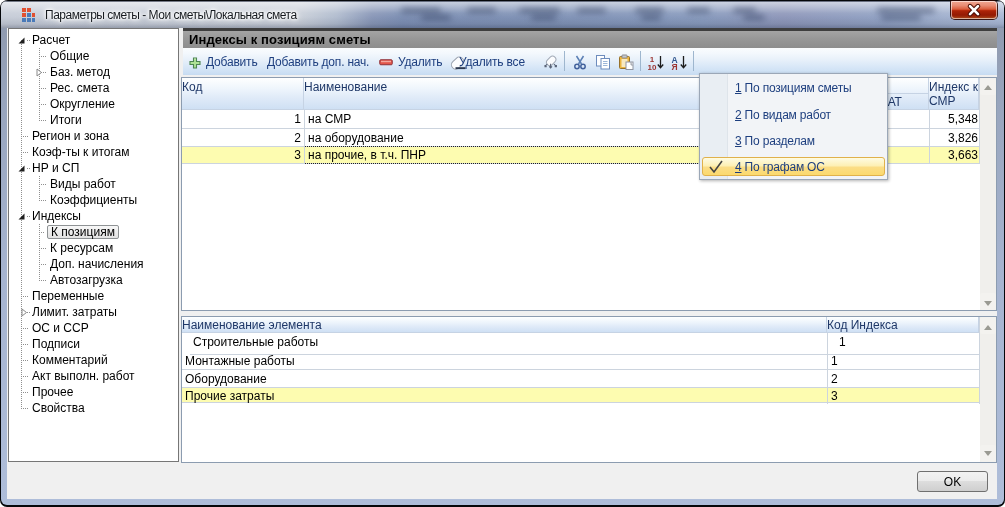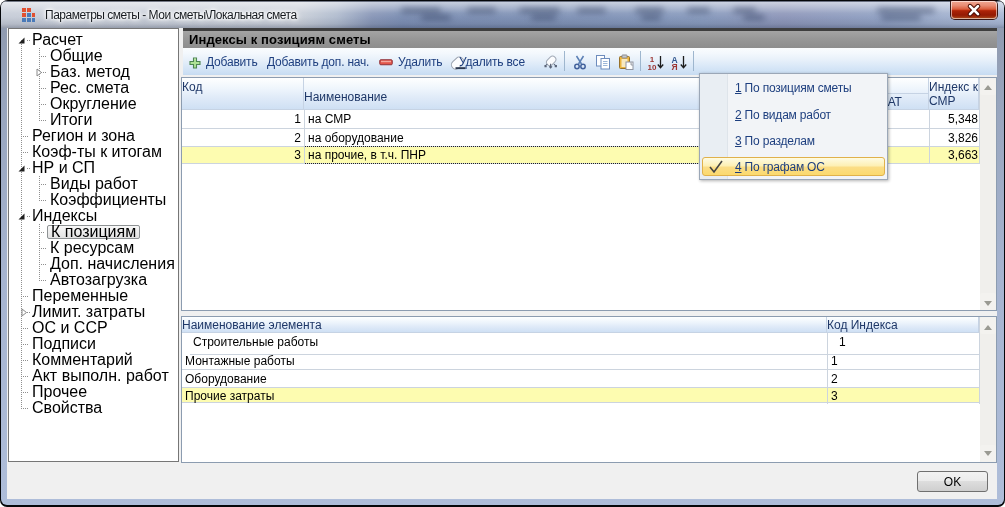--- a/index.html
+++ b/index.html
@@ -13,21 +13,21 @@
 #titlebar .topline{position:absolute;left:0;top:0;width:100%;height:1px;background:rgba(20,28,48,.55)}
 .blob{position:absolute;filter:blur(3.2px);border-radius:3px;background:rgba(48,60,92,.55)}
 #title-text{position:absolute;left:44px;top:7px;font-size:12px;letter-spacing:-.5px;color:#15191e;
  text-shadow:0 0 8px #fff,0 0 6px #fff,0 0 4px #fff,0 0 3px #fff,0 0 2px #fff;white-space:pre}
 #appicon{position:absolute;left:20px;top:6px;width:16px;height:16px}
 #closebtn{position:absolute;left:951px;top:1px;width:46px;height:18px;border-radius:1px 4px 4px 4px;
  background:linear-gradient(180deg,#f2a893 0%,#e88c74 25%,#da5c3c 46%,#c33414 50%,#ab2408 55%,#951a03 78%,#9e3310 90%,#b85a22 100%);
  box-shadow:inset 0 0 0 1px rgba(255,255,255,.55), 0 0 0 1px rgba(45,8,2,.9);}
 #content{position:absolute;left:7px;top:28px;width:990px;height:471px;background:#f0f0f0}
 
-#tree{position:absolute;left:1px;top:0px;width:171px;height:434px;background:#fff;border:1px solid #767676;font-size:16px;color:#000;overflow:hidden}
+#tree{position:absolute;left:1px;top:0px;width:171px;height:434px;background:#fff;border:1px solid #767676;font-size:12px;color:#000;overflow:hidden}
 .ti{position:absolute;left:0;height:16px;line-height:16px;white-space:pre}
 .ti.sel{background:linear-gradient(180deg,#f8f8f8,#e2e2e2);border:1px solid #8e9294;border-radius:2px;padding:0 3px;line-height:12px;height:14px}
 .vdot{position:absolute;width:1px;background-image:repeating-linear-gradient(180deg,#8f8f8f 0,#8f8f8f 1px,transparent 1px,transparent 2px)}
 .hdot{position:absolute;height:1px;width:8px;background-image:repeating-linear-gradient(90deg,#8f8f8f 0,#8f8f8f 1px,transparent 1px,transparent 2px)}
 
 #mhdr{position:absolute;left:176px;top:0px;width:814px;height:20px;
  background:linear-gradient(180deg,#3e3e3e 0%,#3e3e3e 14%,#a4a4a4 16%,#979797 55%,#8d8d8d 100%);
  color:#000;font-weight:bold;font-size:13px;letter-spacing:.1px;line-height:23px;padding-left:6px}
 
 
@@ -224,21 +224,21 @@
     <svg class="abs" style="left:487px;top:7px" width="18" height="16" viewBox="0 0 18 16">
       <text x="4.5" y="7.5" font-size="8.5" font-weight="bold" fill="#31568e" font-family="Liberation Sans" text-anchor="middle">А</text>
       <text x="4.5" y="15" font-size="8.5" font-weight="bold" fill="#9c3532" font-family="Liberation Sans" text-anchor="middle">Я</text>
       <path d="M13.5 1 v11 M10.8 9.5 l2.7 3.2 2.7-3.2" stroke="#1c1c1c" stroke-width="1.3" fill="none"></path>
     </svg>
     <div class="tbsep" style="left:510px"></div>
   </div>
   <div id="grid1" class="grid" style="left:174px;top:49px;width:816px;height:234px">
     <div class="gh" style="left:0;top:0;width:798px;height:32px;border-bottom:1px solid #aabdd4"></div>
     <div class="ghcell" style="left:0;top:0;width:122px;height:32px;padding-top:2px">Код</div>
-    <div class="ghcell" style="left:122px;top:0;width:421px;height:32px;padding-top:12px">Наименование</div>
+    <div class="ghcell" style="left:122px;top:0;width:421px;height:32px;padding-top:2px">Наименование</div>
     <div class="ghcell" style="left:543px;top:0;width:204px;height:16px;padding-top:1px;overflow:hidden;letter-spacing:-.3px;padding-right:13px">Индексы по статьям затрат</div>
     <div class="ghcell" style="left:543px;top:16px;width:51px;height:16px;padding-top:1px">ОТ</div>
     <div class="ghcell" style="left:594px;top:16px;width:51px;height:16px;padding-top:1px">ЭМ</div>
     <div class="ghcell" style="left:645px;top:16px;width:51px;height:16px;padding-top:1px">ЗПМ</div>
     <div class="ghcell" style="left:696px;top:16px;width:51px;height:16px;padding-top:1px;letter-spacing:-.3px">МАТ</div>
     <div class="ghcell" style="left:747px;top:0;width:50px;height:32px;padding-top:2px;line-height:14px">Индекс к СМР</div>
     <div class="row" style="left:0;top:32px;width:798px;height:19px">
       <span class="abs num" style="left:0;top:2px;width:119px">1</span>
       <span class="abs" style="left:126px;top:2px">на СМР</span>
       <span class="abs num" style="left:702px;top:2px;width:94px">5,348</span>

